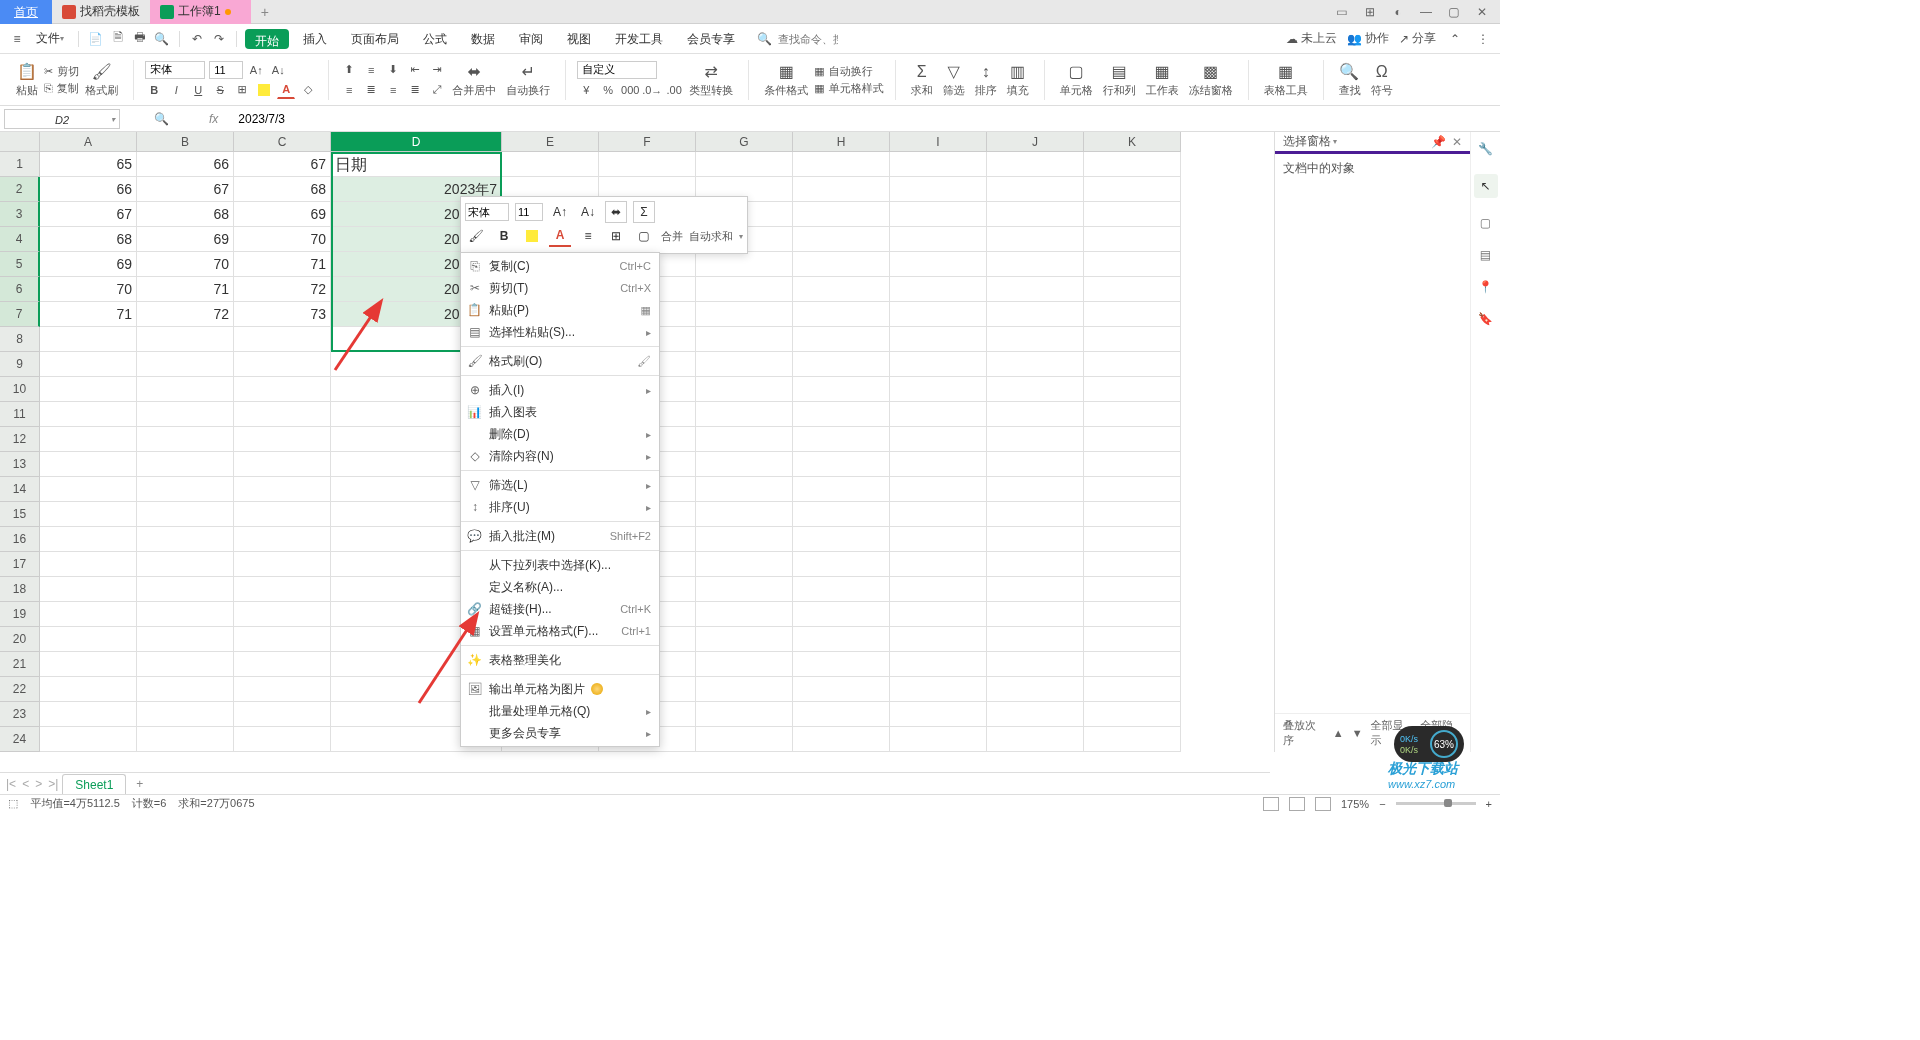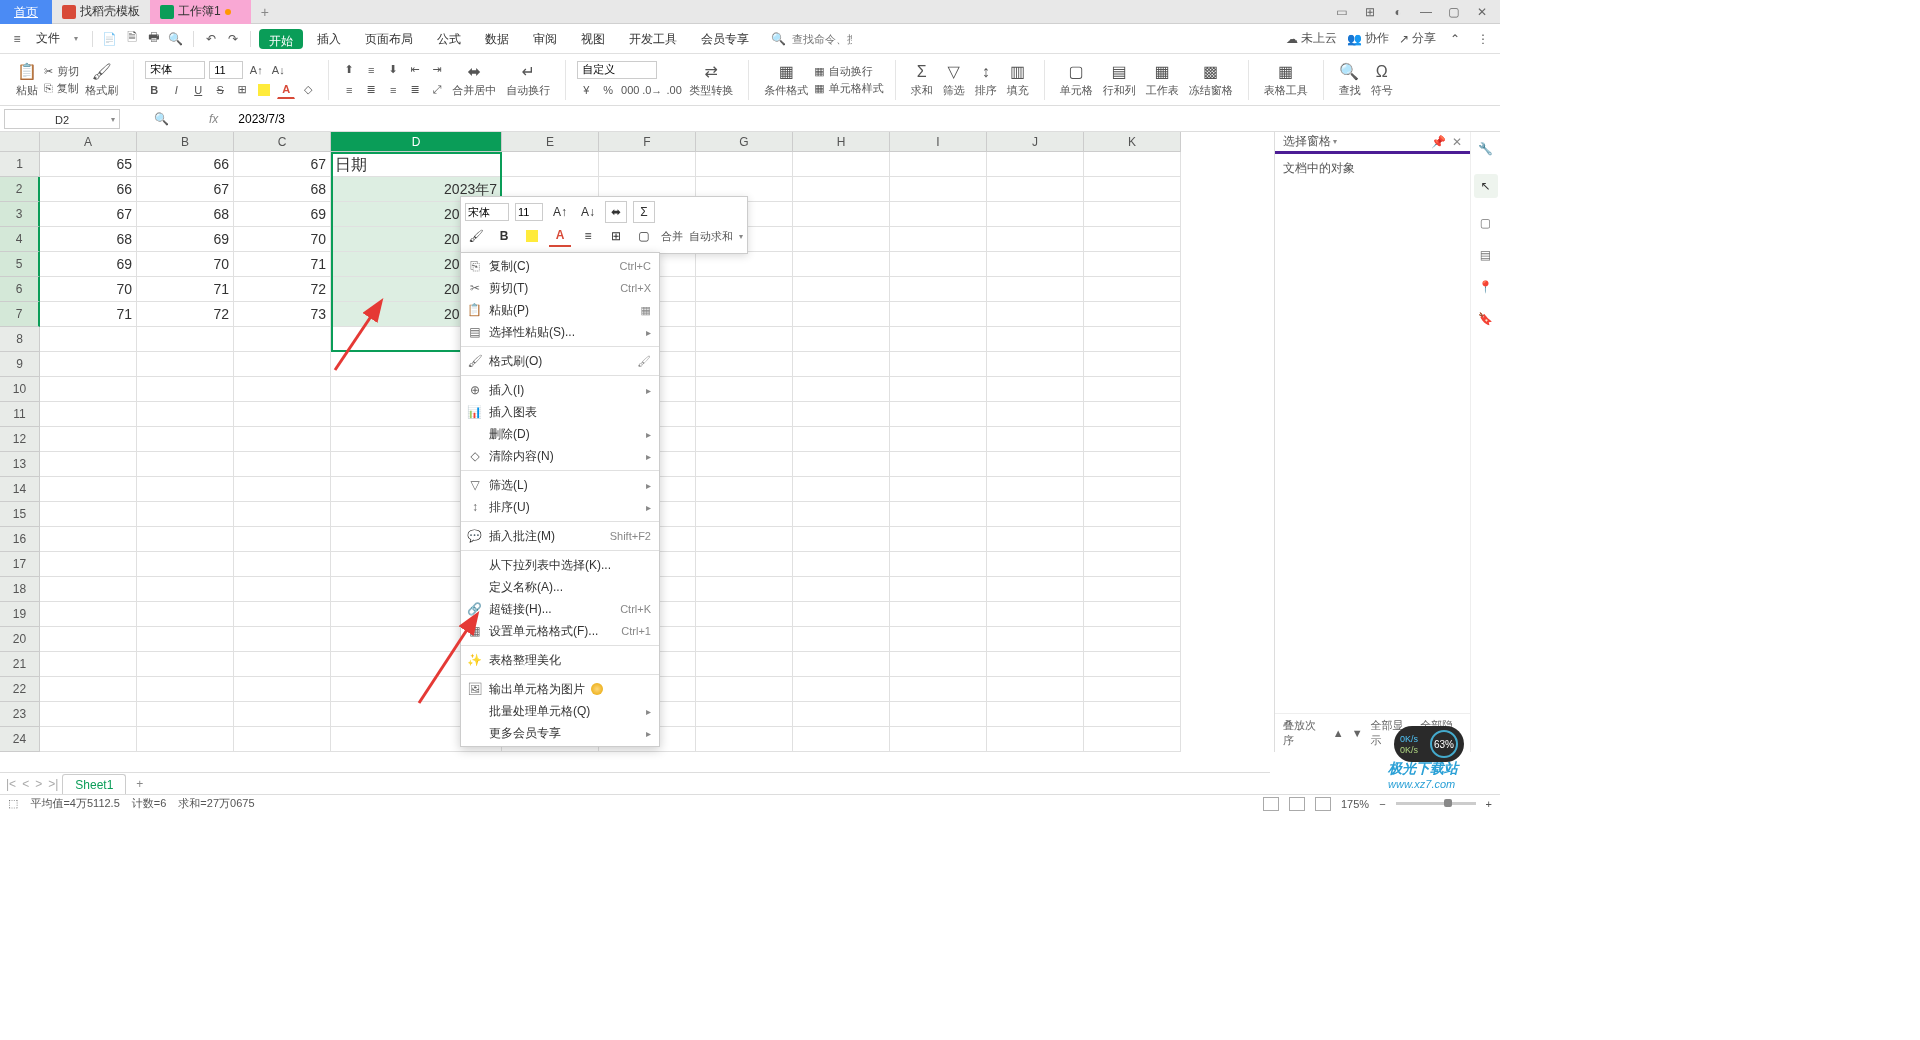--- a/index.html
+++ b/index.html
@@ -13,21 +13,21 @@
 .tab-icon-red { width: 14px; height: 14px; background: #d84a38; border-radius: 2px; display:inline-block; }
 .tab-icon-green { width: 14px; height: 14px; background: #0a9d58; border-radius: 2px; display:inline-block; }
 .tab-add { padding: 0 10px; color: #888; font-size: 14px; cursor: pointer; }
 .titlebar-right { margin-left: auto; display: flex; align-items: center; gap: 8px; padding-right: 8px; }
 .tb-icon { width: 20px; height: 20px; display: flex; align-items: center; justify-content: center; color: #666; cursor: pointer; }
 .orange-dot { width: 6px; height: 6px; background: #ff9800; border-radius: 50%; display: inline-block; margin-right: 10px; }
 
 
 .menubar { height: 30px; display: flex; align-items: center; padding: 0 8px; gap: 4px; border-bottom: 1px solid #e0e0e0; }
 .mb-icon { width: 18px; height: 18px; display: flex; align-items: center; justify-content: center; color: #555; cursor: pointer; }
-.mb-file { display: flex; align-items: center; gap: 14px; padding: 0 6px; cursor: pointer; }
+.mb-file { display: flex; align-items: center; gap: 0; padding: 0 6px; cursor: pointer; }
 .mb-sep { width: 1px; height: 16px; background: #ddd; margin: 0 4px; }
 .mb-tab { padding: 0 10px; height: 30px; line-height: 30px; cursor: pointer; color: #333; }
 .mb-tab.active { background: #0a9d58; color: #fff; border-radius: 4px; padding: 2px 10px; height: 20px; line-height: 20px; }
 .mb-search { display: flex; align-items: center; gap: 6px; color: #aaa; margin-left: 8px; }
 .mb-search input { border: none; outline: none; width: 60px; font-size: 11px; }
 .mb-right { margin-left: auto; display: flex; align-items: center; gap: 10px; color: #555; }
 .mb-right-item { display: flex; align-items: center; gap: 3px; cursor: pointer; }
 
 
 .ribbon { height: 52px; display: flex; align-items: center; padding: 2px 8px; border-bottom: 1px solid #ddd; gap: 4px; font-size: 11px; color: #555; }
@@ -40,21 +40,21 @@
 .rb-small { width: 18px; height: 18px; display: flex; align-items: center; justify-content: center; cursor: pointer; border: 1px solid transparent; }
 .rb-input { width: 60px; height: 18px; border: 1px solid #ccc; padding: 0 4px; font-size: 11px; }
 .rb-input-sm { width: 34px; }
 .dd { font-size: 8px; color: #888; }
 .red-a { color: #d84a38; font-weight: bold; }
 .yellow-fill { background: #ffeb3b; width: 12px; height: 12px; display: inline-block; }
 .red-under { border-bottom: 2px solid #d84a38; }
 
 
 .fbar { height: 26px; display: flex; align-items: center; border-bottom: 1px solid #ddd; }
-.namebox { width: 116px; border: 1px solid #ccc; height: 20px; margin: 0 4px; text-align: center; line-height: 20px; font-size: 11px; background: #fff; position: relative; }
+.namebox { width: 116px; border: 1px solid #ccc; height: 20px; margin: 0 4px; text-align: center; line-height: 20px; font-size: 11px; background: #fff; position: relative; font-style: italic; }
 .namebox::after { content: "▾"; position: absolute; right: 4px; font-size: 8px; color: #888; }
 .fx { color: #888; margin: 0 12px 0 40px; font-style: italic; font-size: 12px; }
 .fbar input { border: none; outline: none; flex: 1; font-size: 12px; padding-left: 8px; }
 
 
 .grid-area { display: flex; height: 620px; position: relative; }
 .grid { position: relative; flex: 1; overflow: hidden; }
 .colheads { display: flex; height: 20px; }
 .corner { width: 40px; height: 20px; background: #e8ebe8; border-right: 1px solid #ccc; border-bottom: 1px solid #ccc; }
 .ch { width: 97px; text-align: center; line-height: 20px; background: #e8ebe8; border-right: 1px solid #ccc; border-bottom: 1px solid #ccc; font-size: 12px; color: #555; }

